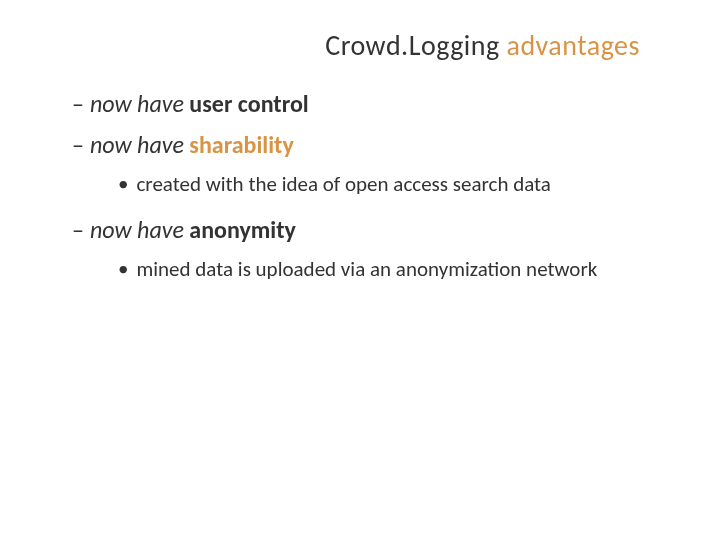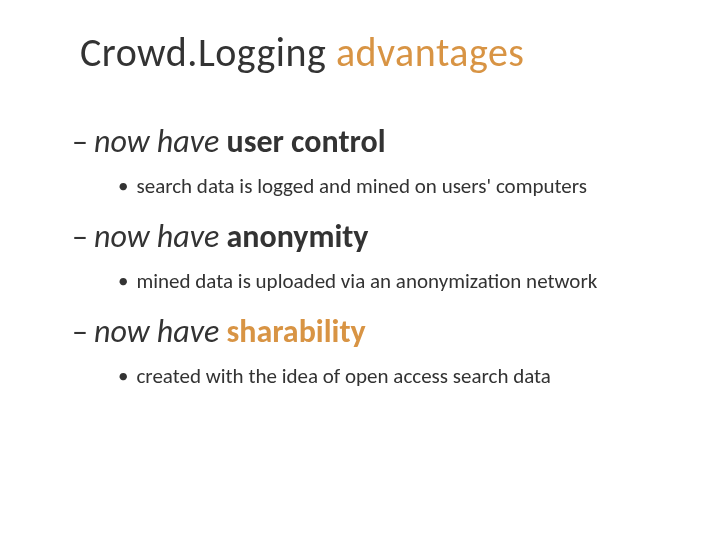--- a/index.html
+++ b/index.html
@@ -9,39 +9,39 @@
     }
     body {
       width: 720px;
       height: 540px;
       background: #ffffff;
       font-family: Calibri, 'Segoe UI', Arial, sans-serif;
       padding: 28px 50px 20px 50px;
       position: relative;
     }
     .title {
-      text-align: left;
-      font-size: 40px;
+      text-align: right;
+      font-size: 28px;
       font-weight: 400;
-      margin-bottom: 45px;
+      margin-bottom: 26px;
       margin-left: 30px;
       margin-right: 30px;
       letter-spacing: 0.5px;
     }
     .title-dark {
       color: #333333;
     }
     .title-orange {
       color: #d89444;
     }
     .item {
       margin-bottom: 6px;
     }
     .item-header {
-      font-size: 32px;
+      font-size: 24px;
       color: #333333;
       margin-bottom: 12px;
       margin-left: 22px;
     }
     .dash {
       color: #333333;
       margin-right: 6px;
     }
     .italic {
       font-style: italic;
@@ -68,23 +68,22 @@
 </head>
 <body>
 
 <div class="title">
   <span class="title-dark">Crowd.</span><span class="title-dark">Logging</span><span class="title-orange"> advantages</span>
 </div>
 
 <div id="items-container">
     <div class="item">
       <div class="item-header"><span class="dash">–</span><span class="italic">now have </span><span class="bold">user control</span></div>
-      <div class="sub-item"><span class="bullet">•</span><span>search data is logged and mined on users' computers</span></div>
+    </div>
+    <div class="item">
+      <div class="item-header"><span class="dash">–</span><span class="italic">now have </span><span class="orange-bold">sharability</span></div>
+      <div class="sub-item"><span class="bullet">•</span><span>created with the idea of open access search data</span></div>
     </div>
     <div class="item">
       <div class="item-header"><span class="dash">–</span><span class="italic">now have </span><span class="bold">anonymity</span></div>
       <div class="sub-item"><span class="bullet">•</span><span>mined data is uploaded via an anonymization network</span></div>
     </div>
-    <div class="item">
-      <div class="item-header"><span class="dash">–</span><span class="italic">now have </span><span class="orange-bold">sharability</span></div>
-      <div class="sub-item"><span class="bullet">•</span><span>created with the idea of open access search data</span></div>
-    </div>
   </div>
 
 </body></html>

